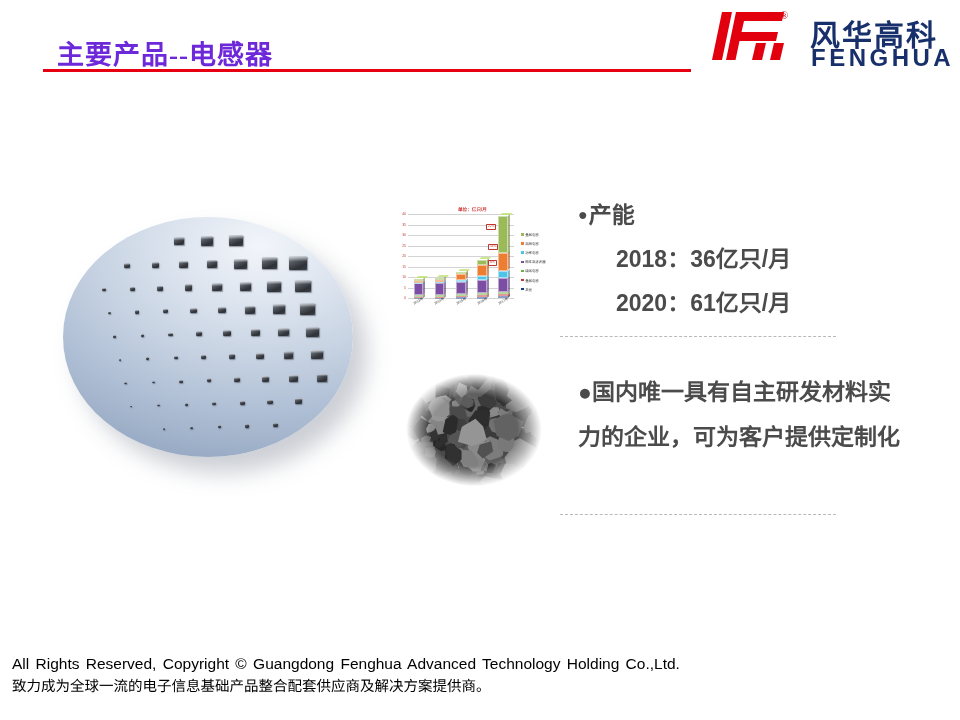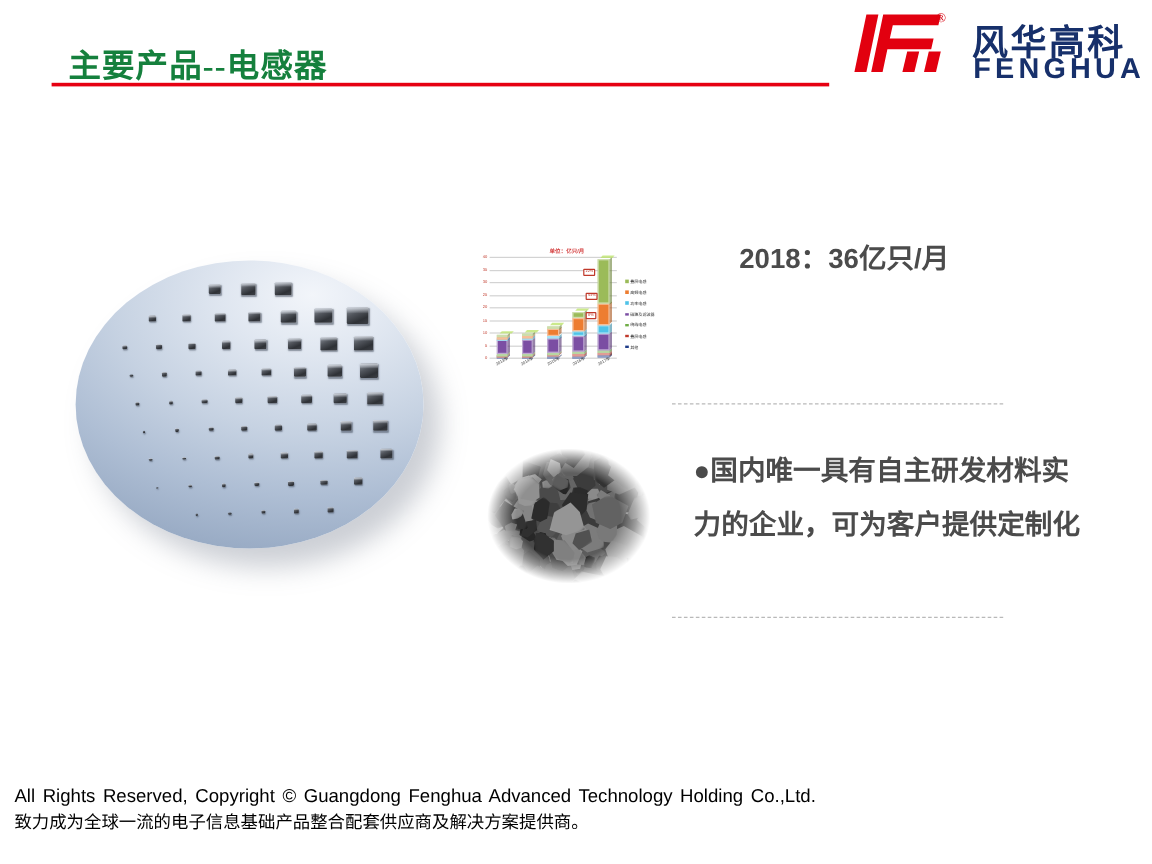--- a/index.html
+++ b/index.html
@@ -26,21 +26,21 @@
     width: 960px; height: 80px;
   }
   #page-title {
     position: absolute;
     left: 57px;
     top: 33px;
     font-family: "Liberation Serif", "DejaVu Serif", serif;
     font-size: 27px;
     font-weight: 700;
     letter-spacing: 1px;
-    color: #15803d;
+    color: #6d28d9;
     white-space: nowrap;
   }
   #title-rule {
     position: absolute;
     left: 43px;
     top: 69px;
     width: 648px;
     height: 3px;
     background: #e60012;
   }
@@ -706,21 +706,25 @@
         <div class="grain" style="width: 21.3744px; height: 20.447px; left: 134.591px; top: 78.8078px; background: rgb(142, 142, 142); transform: rotate(304.434deg); clip-path: polygon(87.5% 55.6%, 69.2% 81.1%, 36.7% 93.3%, 11.1% 65.1%, 10.3% 27.6%, 59.3% 1%, 92.5% 30.9%); box-shadow: rgba(0, 0, 0, 0.55) -1px -1px 2px inset, rgba(255, 255, 255, 0.3) 1px 1px 2px inset;"></div>
         <div class="grain" style="width: 30.162px; height: 18.5621px; left: 48.4408px; top: 77.2033px; background: rgb(128, 128, 128); transform: rotate(221.835deg); clip-path: polygon(85.5% 60.8%, 58.6% 93.9%, 15.4% 82.4%, 1.7% 42.2%, 39.9% 4.9%, 82% 25%); box-shadow: rgba(0, 0, 0, 0.55) -1px -1px 2px inset, rgba(255, 255, 255, 0.3) 1px 1px 2px inset;"></div>
         <div class="grain" style="width: 26.4326px; height: 19.8218px; left: 37.0712px; top: 72.2853px; background: rgb(49, 49, 49); transform: rotate(81.1944deg); clip-path: polygon(95.5% 66%, 59.7% 99.8%, 9.4% 80.7%, 14% 49%, 42.1% 10.6%, 75% 17.7%); box-shadow: rgba(0, 0, 0, 0.55) -1px -1px 2px inset, rgba(255, 255, 255, 0.3) 1px 1px 2px inset;"></div>
         <div class="grain" style="width: 28.2526px; height: 23.7618px; left: 92.5146px; top: 90.1473px; background: rgb(146, 146, 146); transform: rotate(216.715deg); clip-path: polygon(88.8% 70.1%, 60.7% 91.4%, 28.2% 89%, 9.1% 55.6%, 9.9% 30.5%, 43.5% 3.5%, 79.9% 20.7%); box-shadow: rgba(0, 0, 0, 0.55) -1px -1px 2px inset, rgba(255, 255, 255, 0.3) 1px 1px 2px inset;"></div>
         <div class="grain" style="width: 10.27px; height: 10.8644px; left: -1.55856px; top: 83.471px; background: rgb(84, 84, 84); transform: rotate(148.653deg); clip-path: polygon(88.3% 56%, 62.3% 86.1%, 39.9% 87.6%, 9.6% 52.6%, 7.8% 28.7%, 59.8% -0.4%, 79% 23.1%); box-shadow: rgba(0, 0, 0, 0.55) -1px -1px 2px inset, rgba(255, 255, 255, 0.3) 1px 1px 2px inset;"></div>
         <div class="grain" style="width: 15.6463px; height: 14.2856px; left: 55.0306px; top: 22.5653px; background: rgb(92, 92, 92); transform: rotate(26.5747deg); clip-path: polygon(98.9% 53.9%, 62.3% 98.8%, 26% 89.1%, 3.7% 53.2%, 17.7% 11.2%, 41.7% 11.8%, 86.1% 19.1%); box-shadow: rgba(0, 0, 0, 0.55) -1px -1px 2px inset, rgba(255, 255, 255, 0.3) 1px 1px 2px inset;"></div>
       </div>
   </div>
 
   <div id="bullet-capacity">
+    <div class="bullet-line">
+      <span class="dot">●</span><span>产能</span>
+    </div>
     <div class="bullet-line indent">2018：36亿只/月</div>
+    <div class="bullet-line indent">2020：61亿只/月</div>
   </div>
 
   <div class="divider" id="divider-1"></div>
 
   <div id="bullet-material">
     <div class="para-line">
       <span class="dot">●</span><span>国内唯一具有自主研发材料实</span>
     </div>
     <div class="para-line">力的企业，可为客户提供定制化</div>
   </div>

